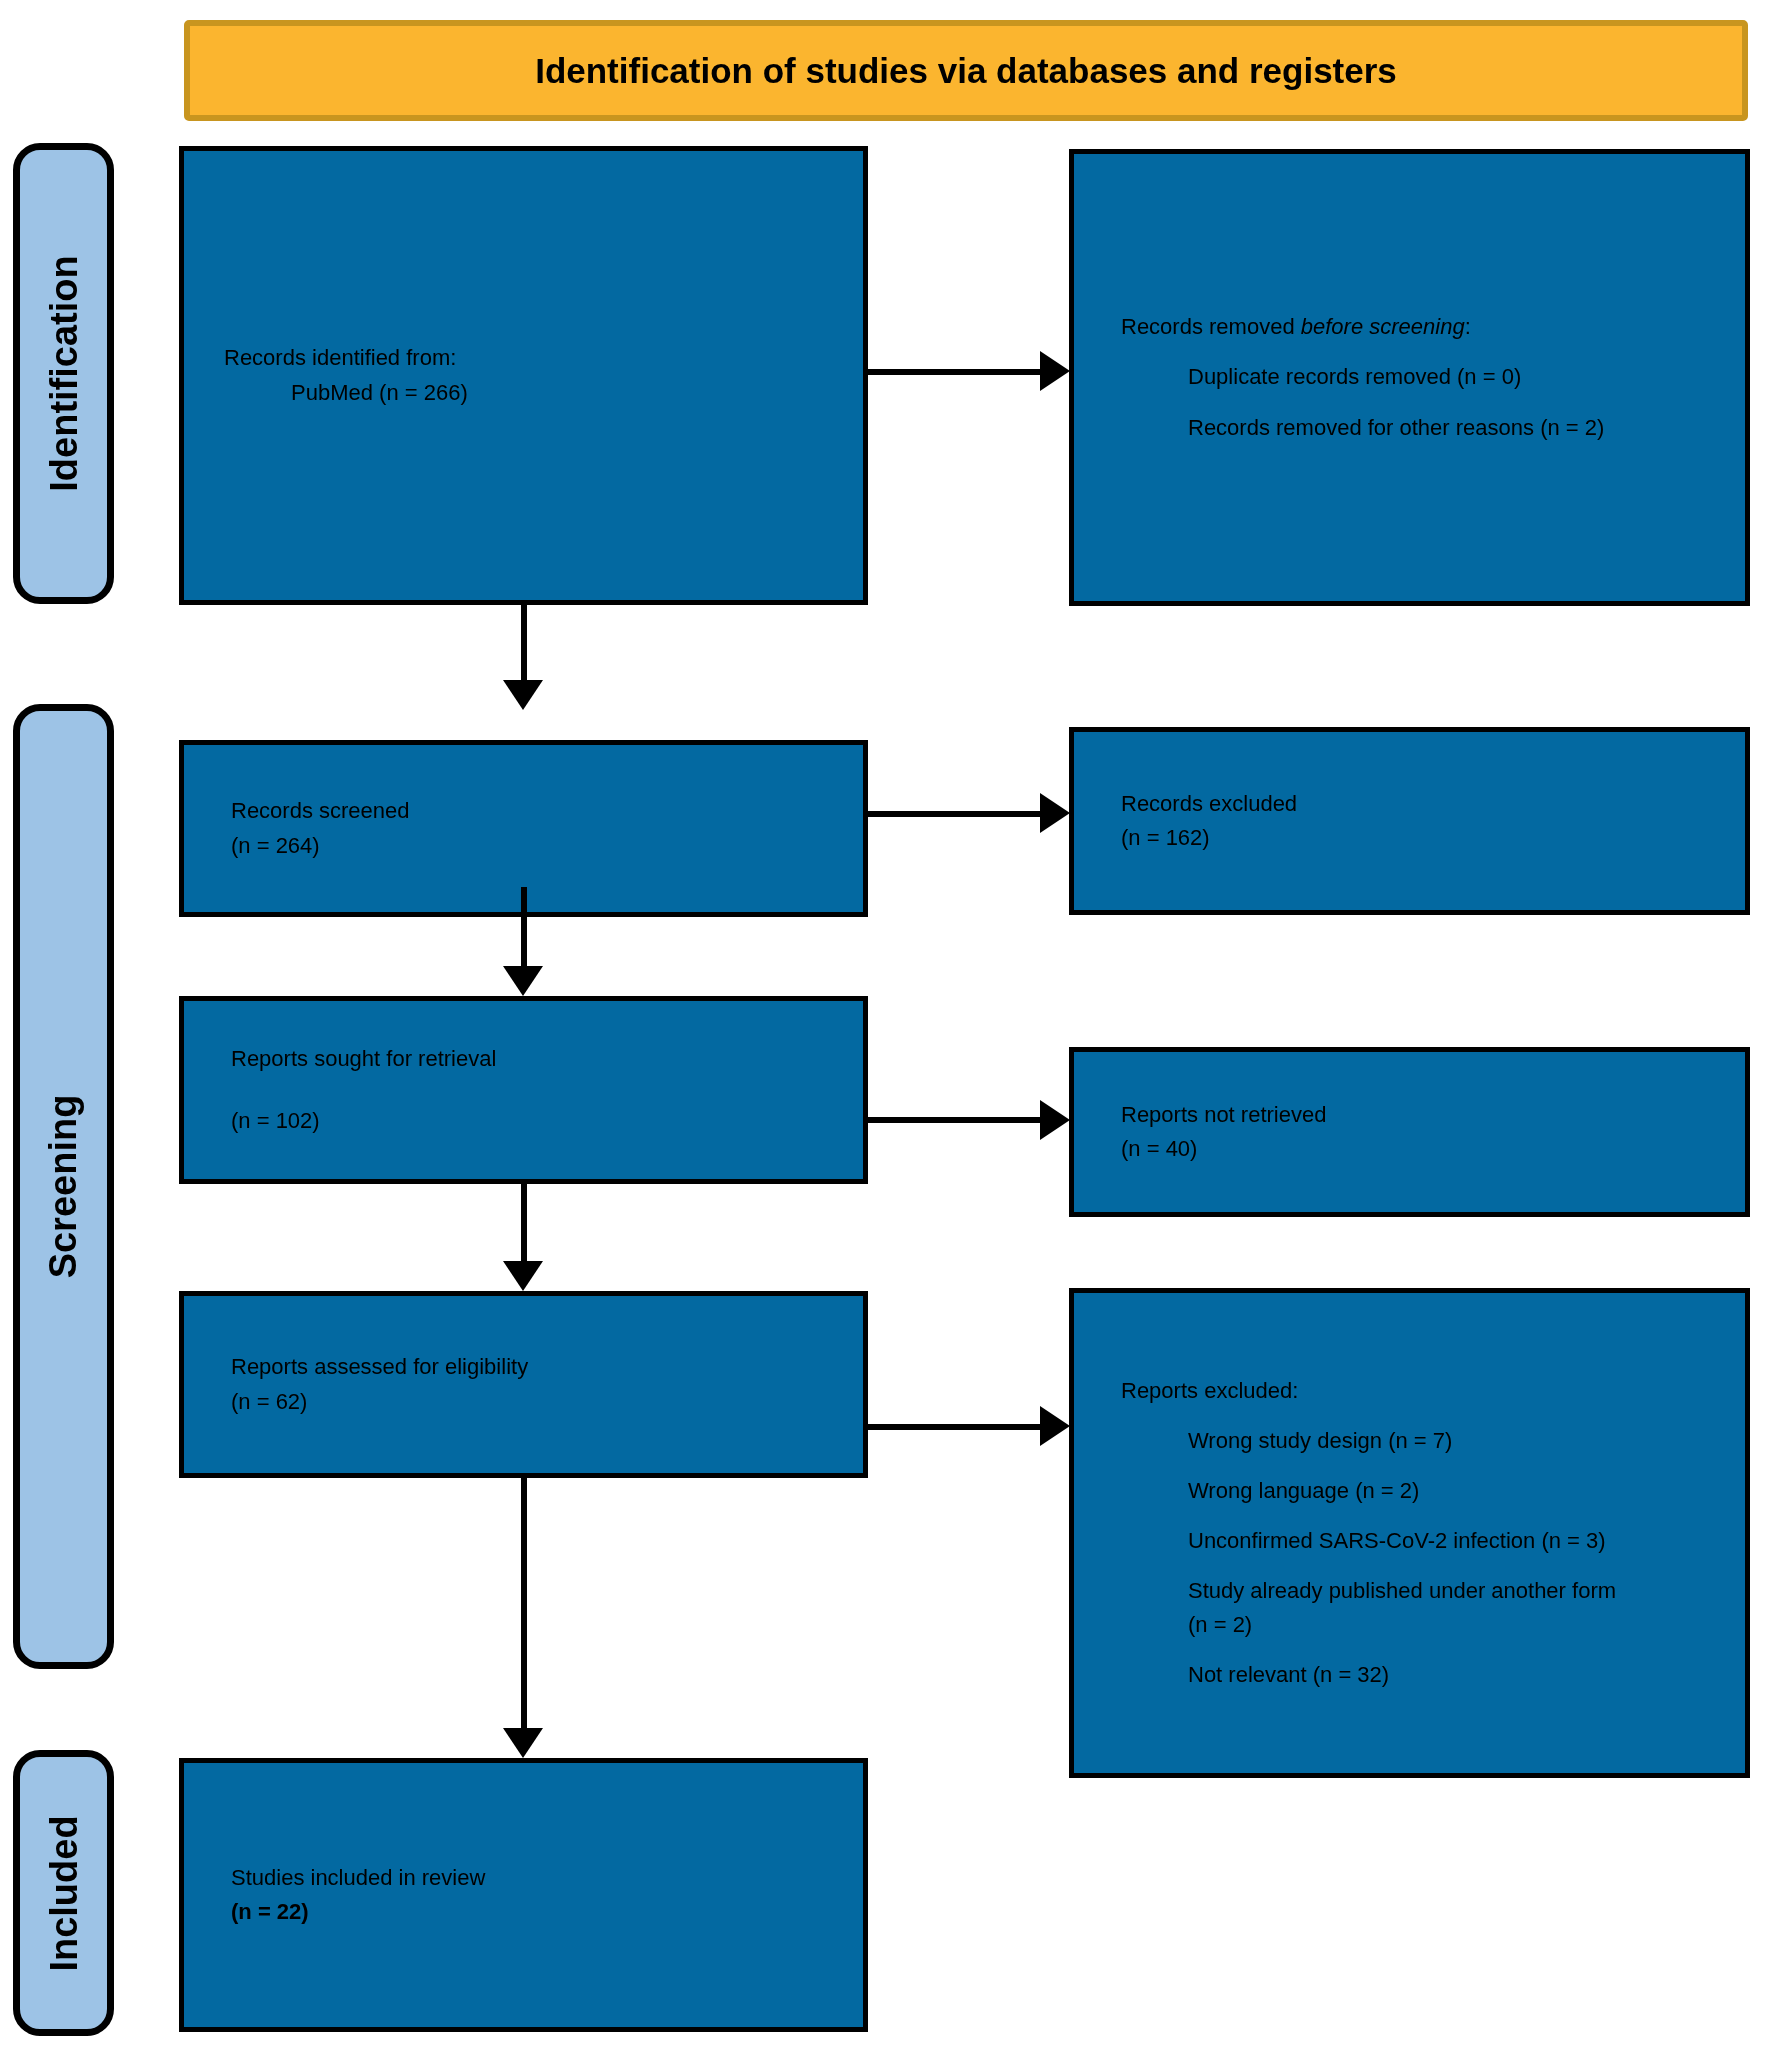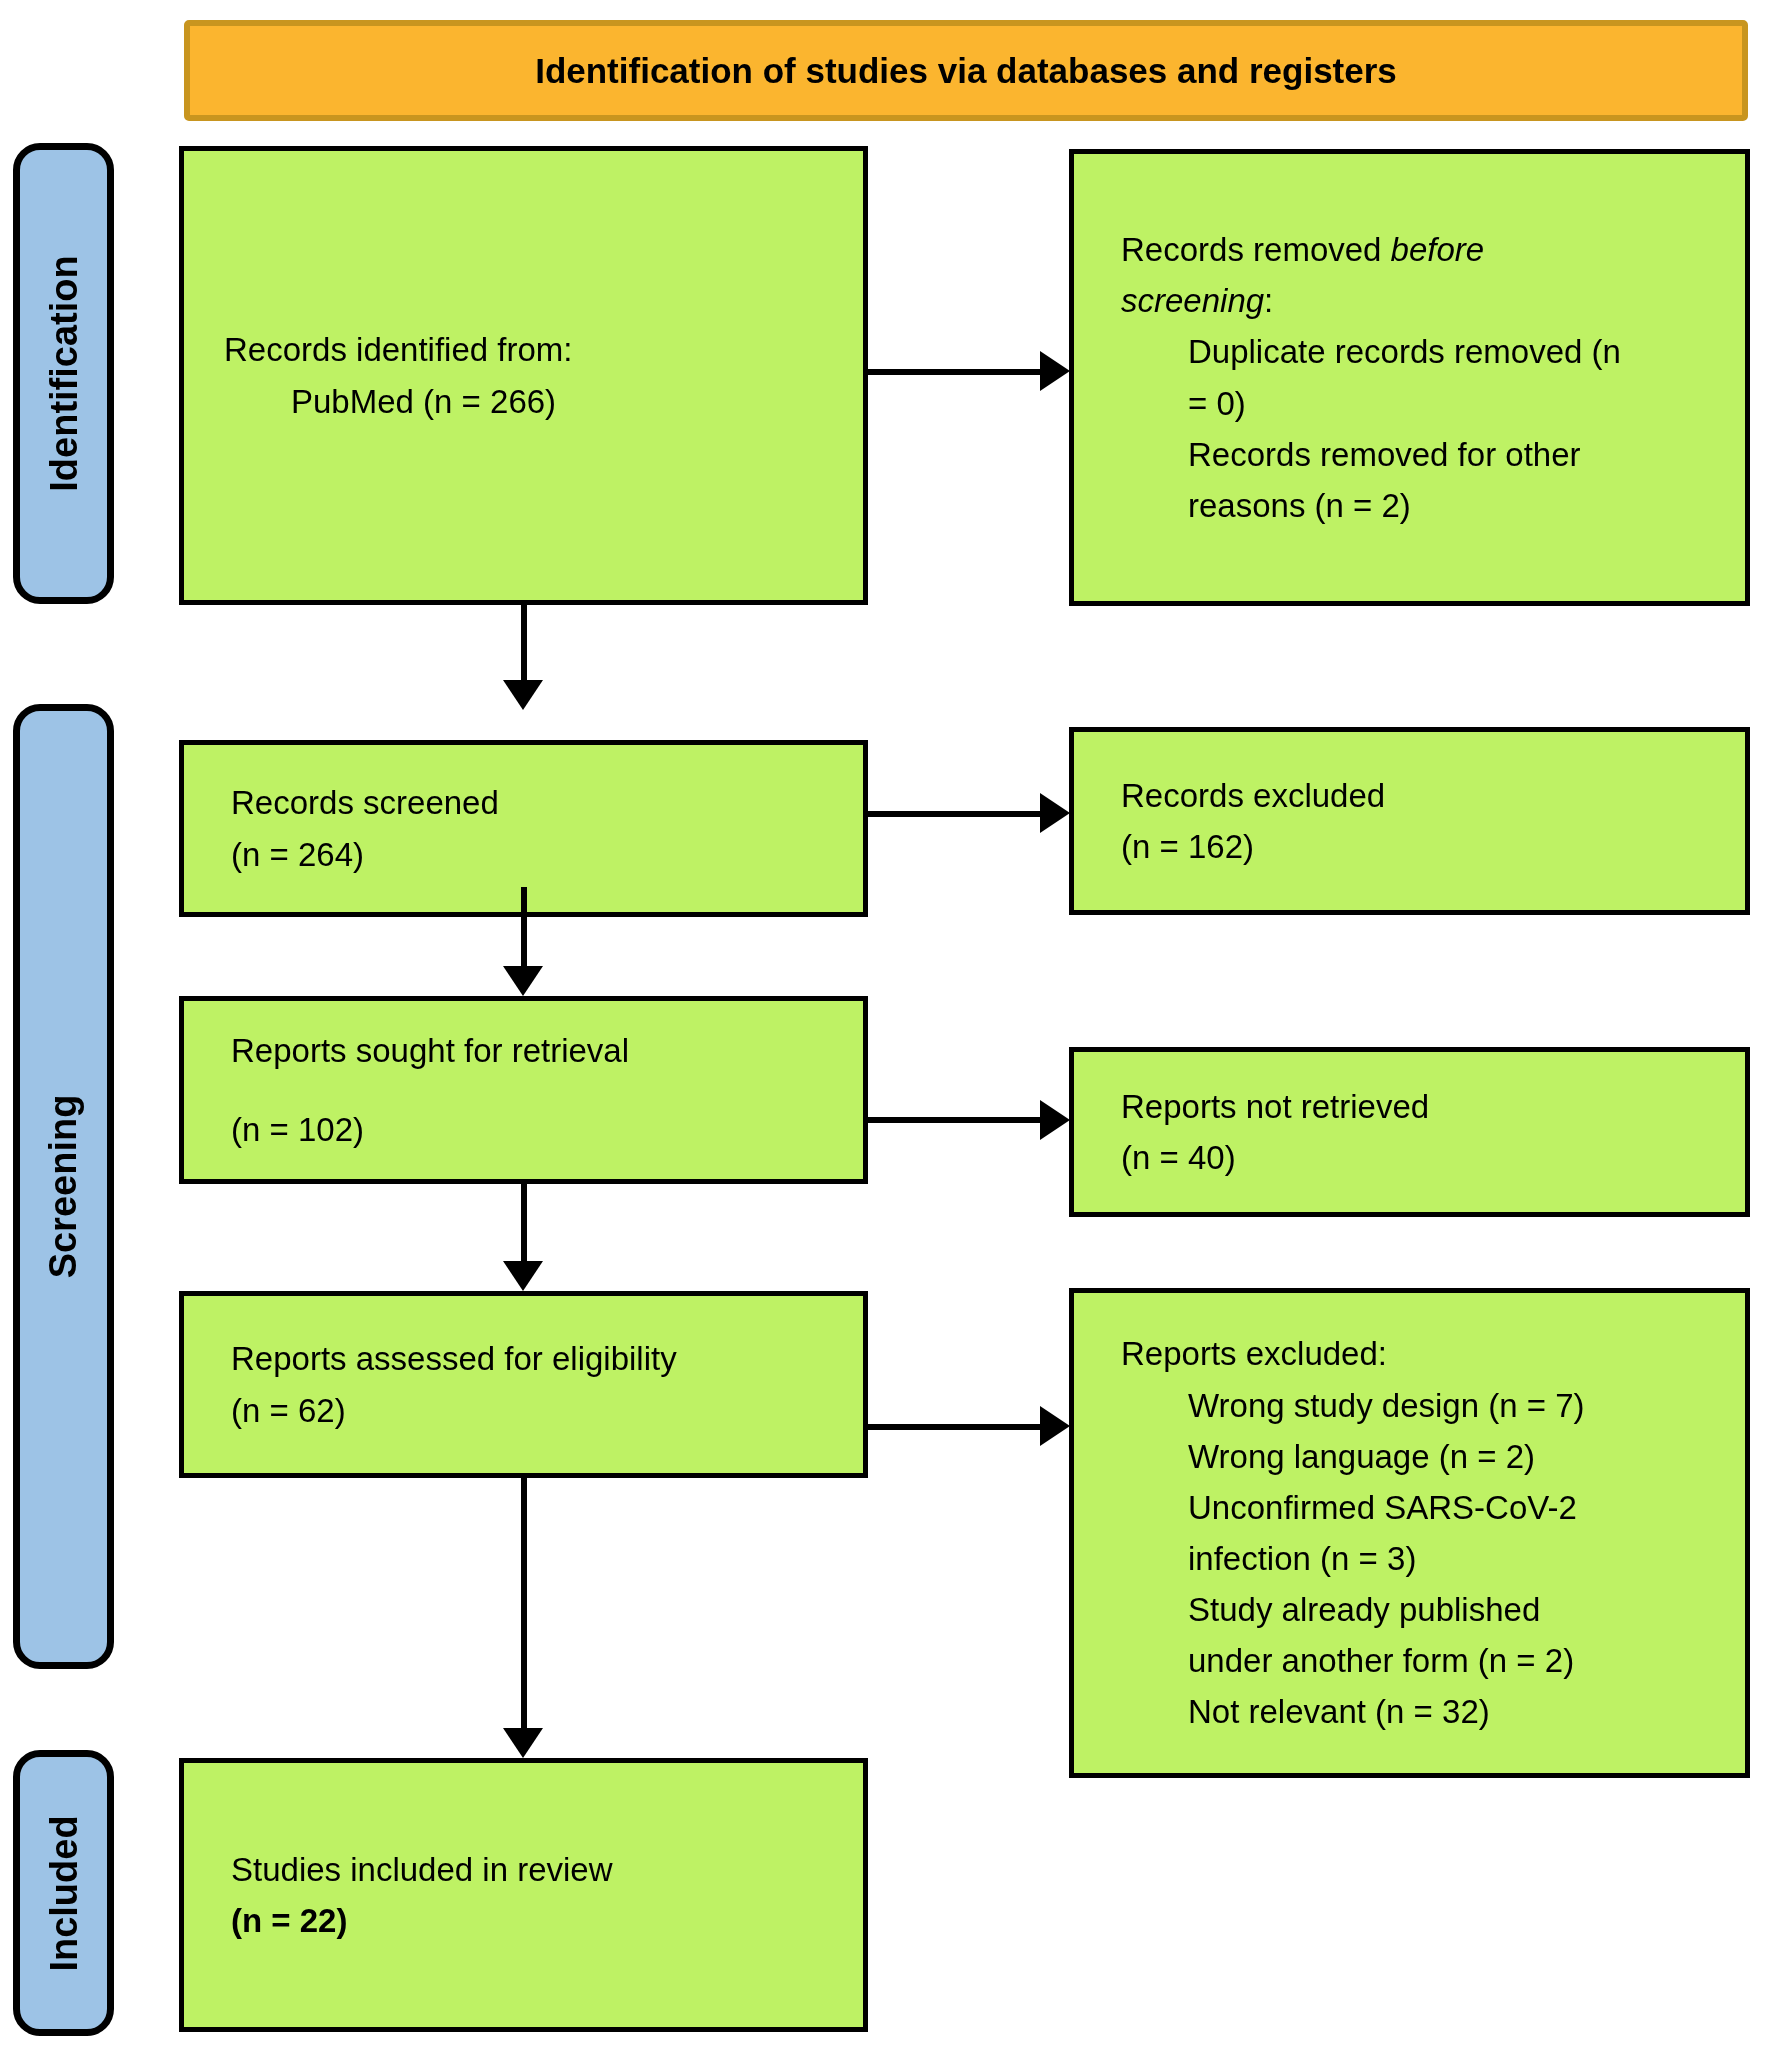--- a/index.html
+++ b/index.html
@@ -14,37 +14,37 @@
     display:flex; align-items:center; justify-content:center;
     font-size:35px; font-weight:bold; white-space:nowrap;
   }
   .side {
     position:absolute; left:13.3px; width:101px;
     background:var(--sidebar-bg,#9DC3E6); border:7.3px solid #000; border-radius:27px;
     box-sizing:border-box; display:flex; align-items:center; justify-content:center;
   }
   .side span { transform:rotate(-90deg); white-space:nowrap; font-size:38px; font-weight:bold; }
   .box {
-    position:absolute; background:#bef264; border:5.5px solid #000; box-sizing:border-box;
+    position:absolute; background:#0369a1; border:5.5px solid #000; box-sizing:border-box;
     display:flex; flex-direction:column; justify-content:center;
-    font-size:33px; line-height:1.55; padding:12px 24px 12px 47px;
+    font-size:22px; line-height:1.55; padding:12px 24px 12px 47px;
   }
   .box.leftcol  { left:179px;  width:689px; }
   .box.rightcol { left:1069px; width:681px; }
   #box-identified       { top:146px;  height:459px;padding-left:40px; }
   #box-removed          { top:149px;  height:457px; }
   #box-screened         { top:740px; height:177px; }
   #box-excluded         { top:727px; height:188px; }
   #box-sought           { top:996px; height:188px;gap:28px; }
   #box-not-retrieved    { top:1047px; height:170px; }
   #box-assessed         { top:1291px; height:187px; }
   #box-reports-excluded { top:1288px; height:490px; }
   #box-included         { top:1758px; height:274px; }
   .indent { margin-left:67px; }
-  .item   { margin-left:67px; max-width:443px; }
+  .item   { margin-left:67px; max-width:443px;margin-top:16px; }
   .intro  { max-width:522px; }
   .bold   { font-weight:bold; }
   .italic { font-style:italic; }
   .vline { position:absolute; width:5.5px;  background:#000; }
   .hline { position:absolute; height:5.5px; background:#000; }
   .head-down {
     position:absolute; width:0; height:0;
     border-left:20px solid transparent; border-right:20px solid transparent;
     border-top:30px solid #000;
   }

